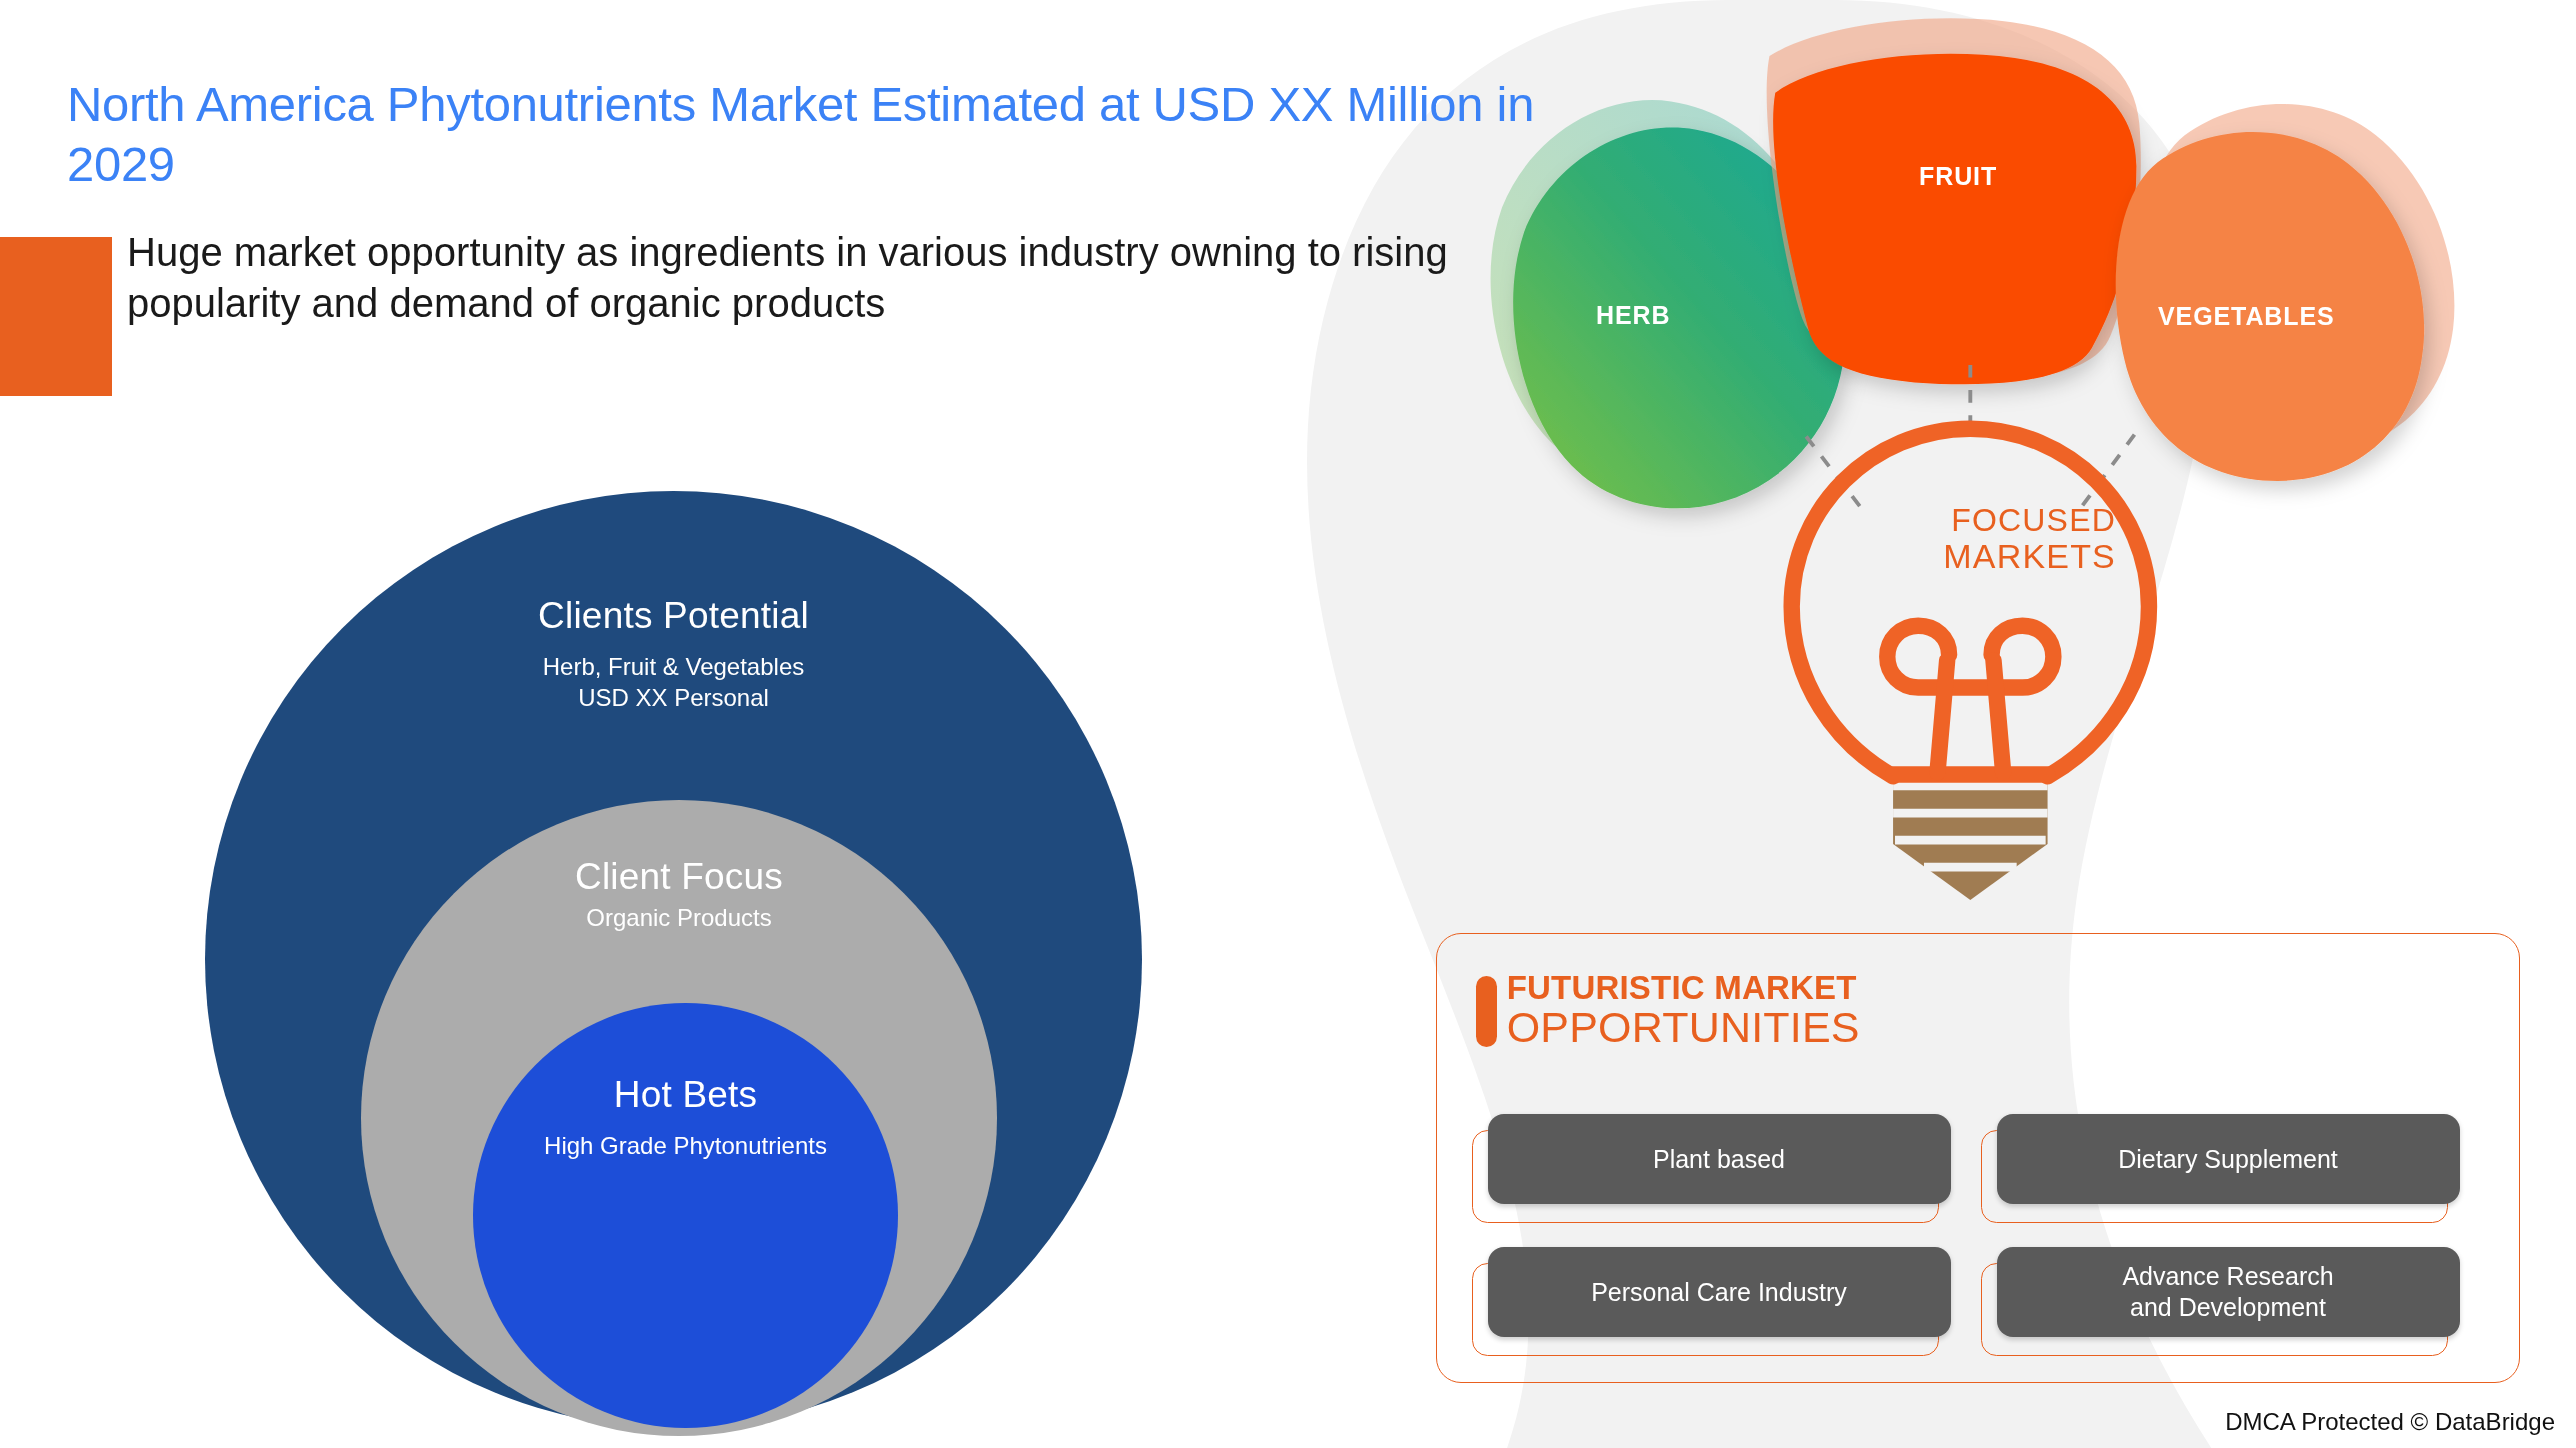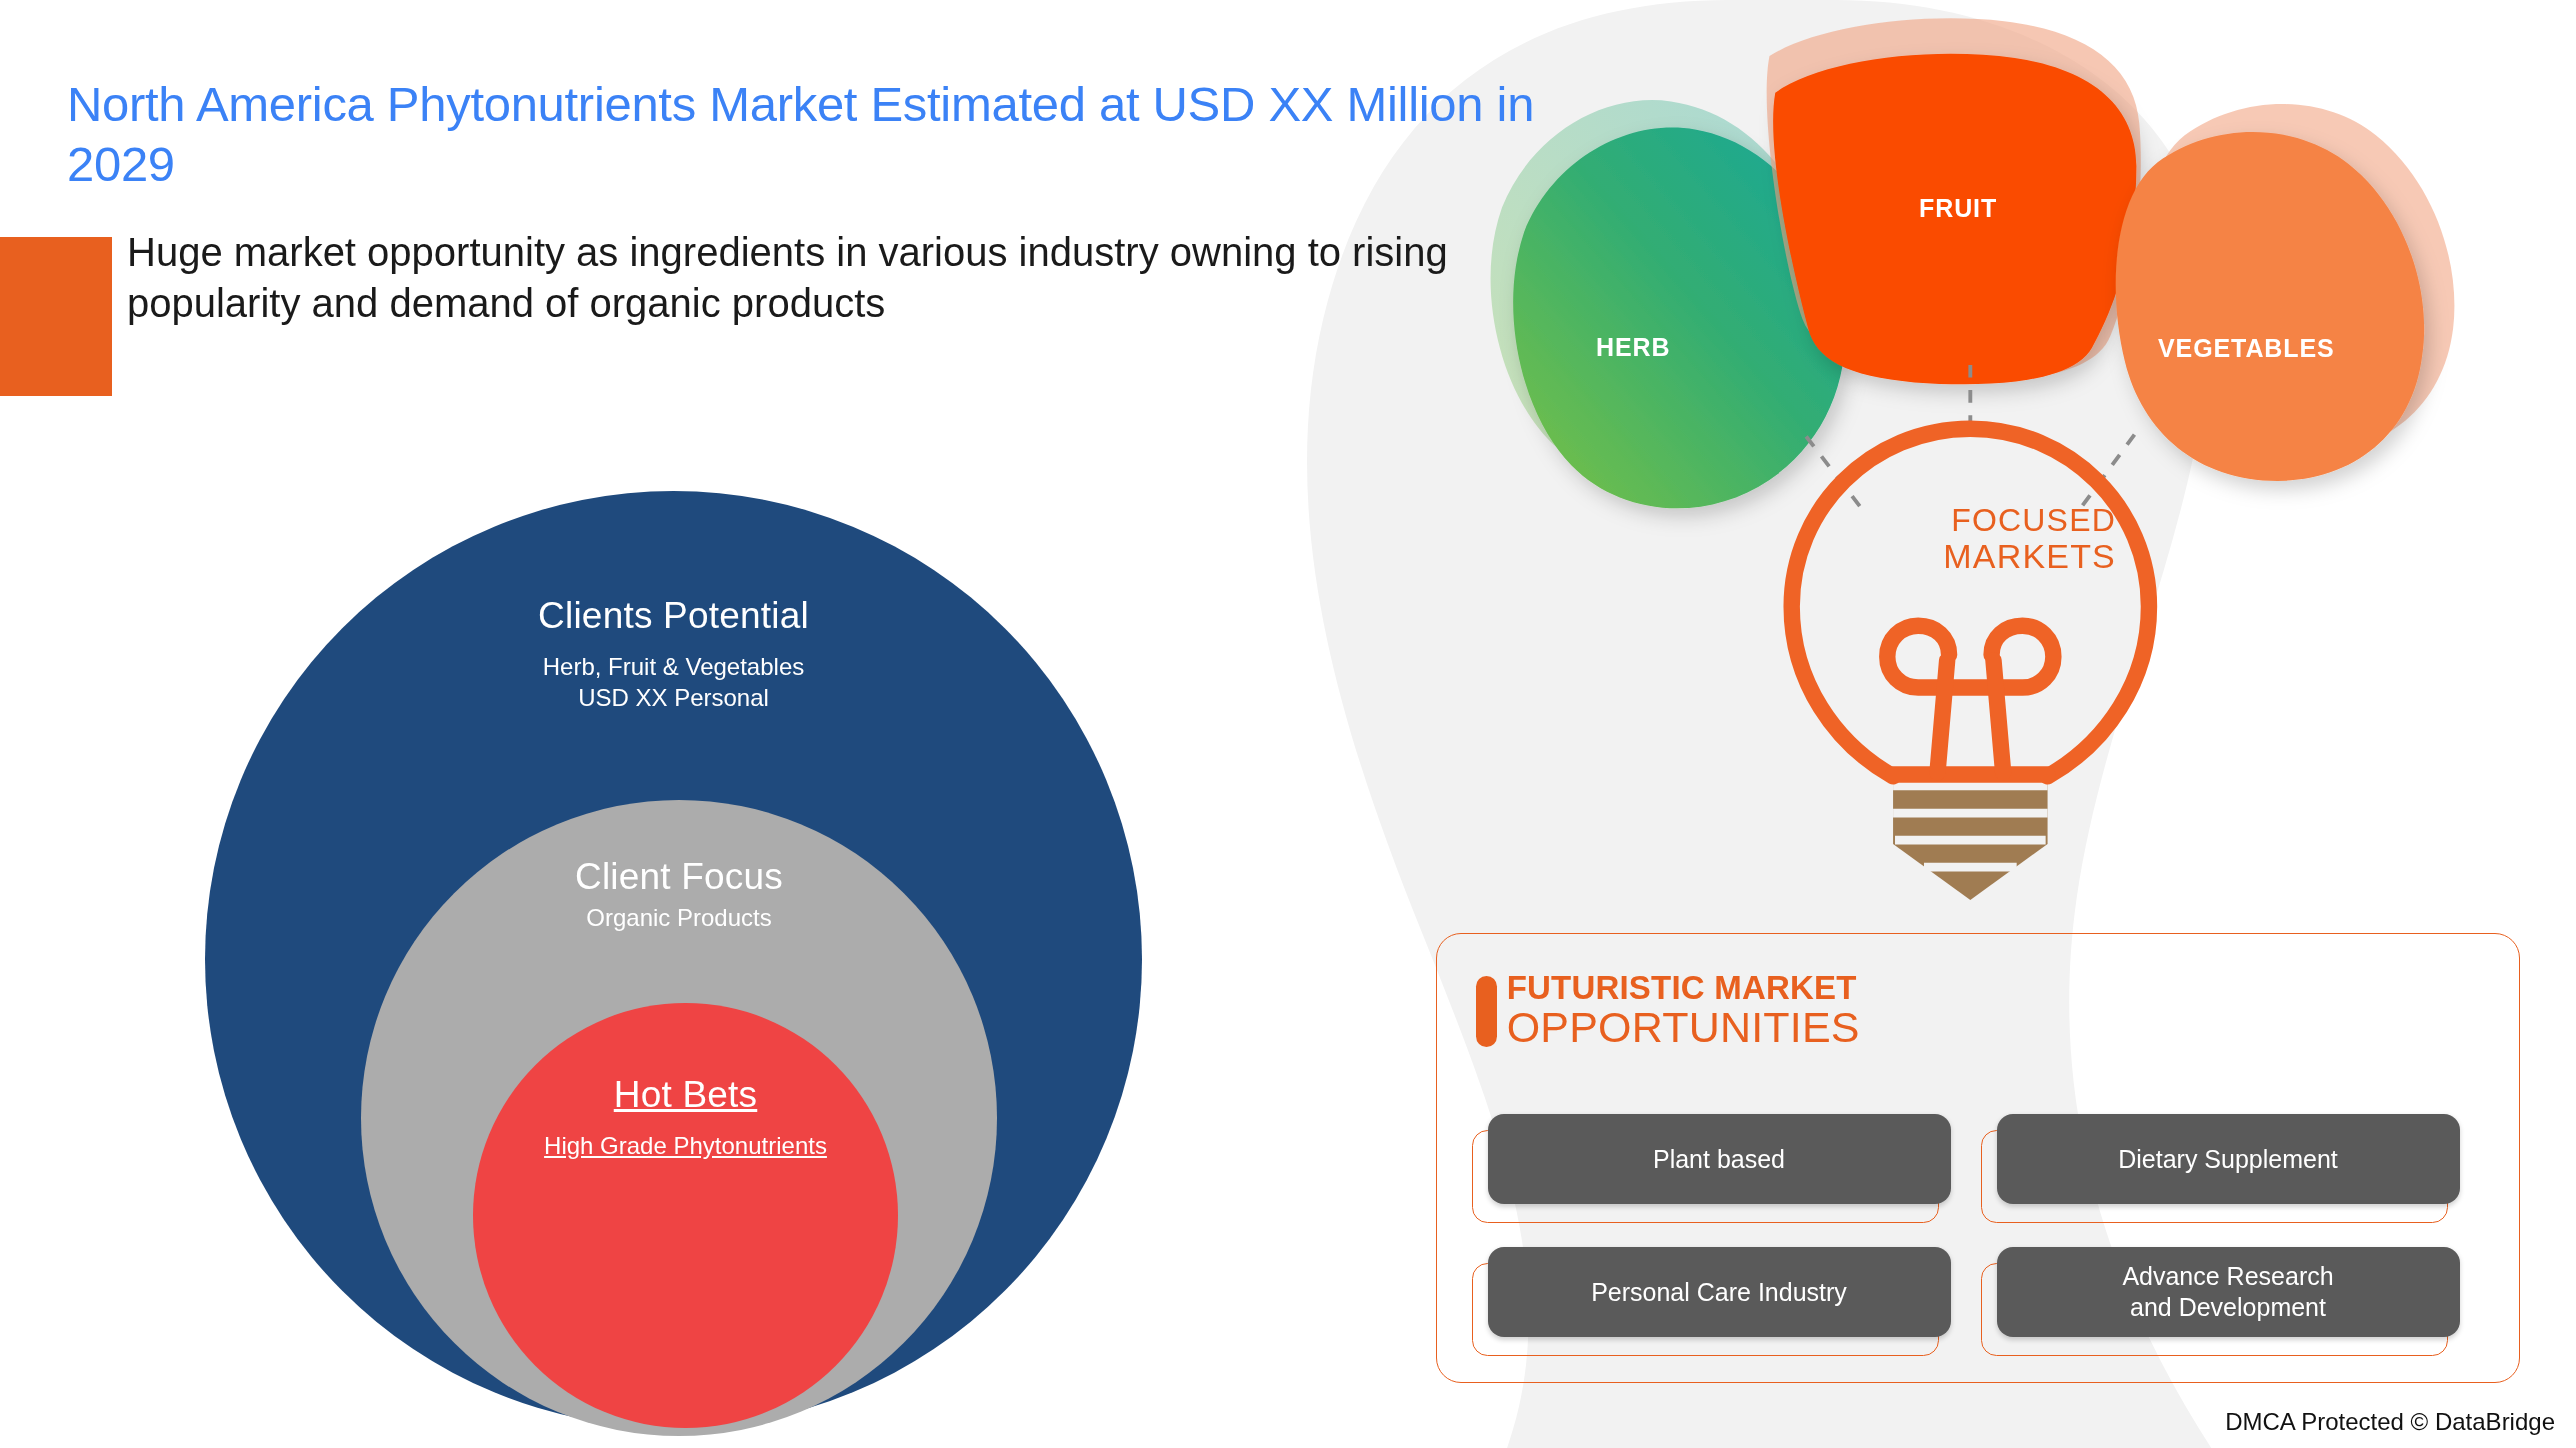--- a/index.html
+++ b/index.html
@@ -77,22 +77,21 @@
     background: #1F4A7D;
   }
   #circle-mid {
     left: 156px; top: 309px;
     width: 636px; height: 636px;
     background: #ACACAC;
   }
   #circle-inner {
     left: 268px; top: 512px;
     width: 425px; height: 425px;
-    background: #ef4444;
-    text-decoration: underline;
+    background: #1d4ed8;
   }
   .c-title {
     font-size: 37px;
     font-weight: 400;
     letter-spacing: 0.2px;
   }
   .c-sub {
     font-size: 24px;
     font-weight: 400;
     line-height: 1.32;
@@ -113,21 +112,20 @@
     height: 927px;
   }
   .shape-label {
     position: absolute;
     color: #ffffff;
     font-weight: bold;
     font-size: 25px;
     letter-spacing: 0.9px;
     white-space: nowrap;
     pointer-events: none;
-    margin-top: 32px;
   }
   #label-herb        { left: 1596px; top: 301px; }
   #label-fruit       { left: 1919px; top: 162px; }
   #label-vegetables  { left: 2158px; top: 302px; }
 
   
   #bulb-text {
     position: absolute;
     left: 1826px;
     top: 504px;

